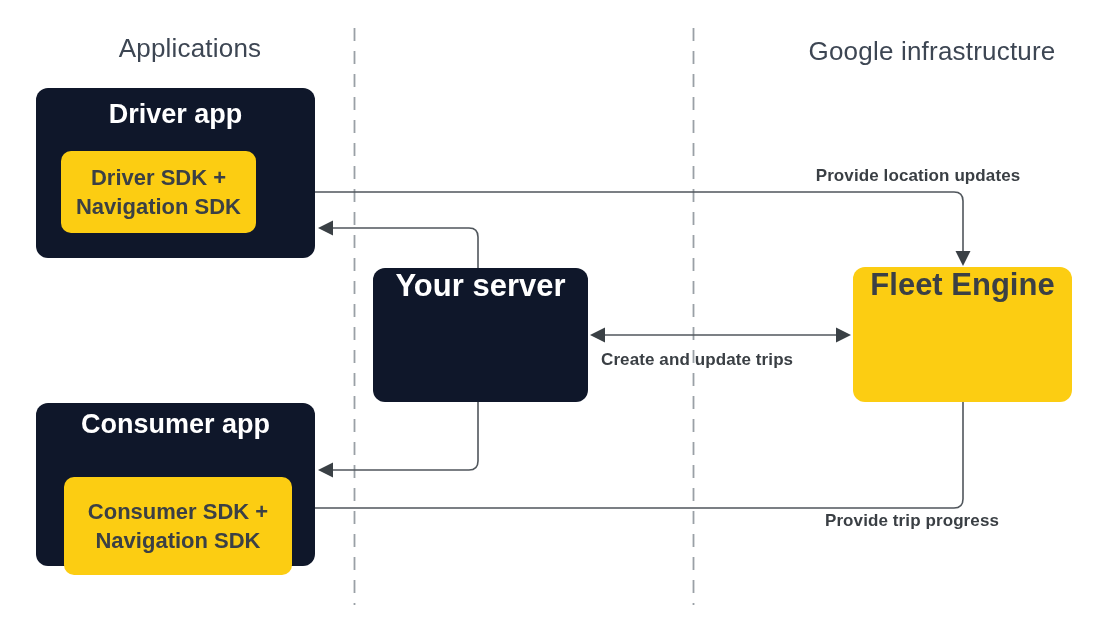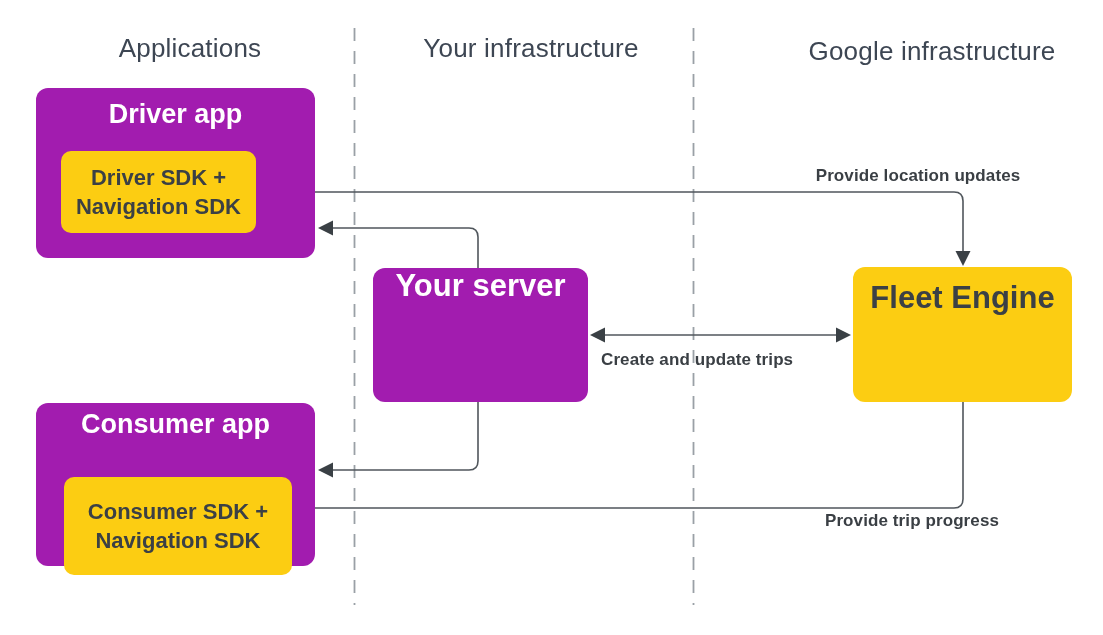--- a/index.html
+++ b/index.html
@@ -32,21 +32,21 @@
     font-weight: 400;
     color: #3d4653;
     letter-spacing: 0.2px;
   }
   .node {
     position: absolute;
     border-radius: 12px;
     box-sizing: border-box;
   }
   .node.blue {
-    background: #a21caf;
+    background: #0f172a;
   }
   .node.yellow {
     background: #fccd12;
   }
   .node-title {
     text-align: center;
     font-weight: 700;
     color: #ffffff;
   }
   .app-title {
@@ -72,21 +72,21 @@
   .big-node {
     display: flex;
     justify-content: center;
     align-items: flex-start;
   }
   .big-title {
     font-size: 31px;
     font-weight: 700;
   }
   .big-title.on-blue { color: #ffffff; }
-  .big-title.on-yellow { color: #3b4045; margin-top: 13px; }
+  .big-title.on-yellow { color: #3b4045; }
   .edge-label {
     position: absolute;
     font-size: 17px;
     font-weight: 700;
     color: #3a3f44;
     letter-spacing: 0.1px;
   }
   .edge-label.centered {
     width: 300px;
     text-align: center;
@@ -117,21 +117,20 @@
     <polygon points="318,228 333,220.5 333,235.5" fill="#3a4045"></polygon>
 
     <path d="M478 402 V461 Q478 470 469 470 H333" fill="none" stroke="#50565c" stroke-width="1.6"></path>
     <polygon points="318,470 333,462.5 333,477.5" fill="#3a4045"></polygon>
 
     <path d="M963 402 V499 Q963 508 954 508 H310" fill="none" stroke="#50565c" stroke-width="1.6"></path>
     <polygon points="295,508 310,500.5 310,515.5" fill="#3a4045"></polygon>
   </svg>
 
   <div class="col-header" style="left:30px; top:33px;">Applications</div>
-  <div class="col-header" style="left:371px; top:33px;">Your infrastructure</div>
   <div class="col-header" style="left:772px; top:36px;">Google infrastructure</div>
 
   <div class="node blue" style="left:36px; top:88px; width:279px; height:170px;">
     <div class="node-title app-title">Driver app</div>
     <div class="sdk-box" style="left:25px; top:63px; width:195px; height:82px;">
       <div class="sdk-line">Driver SDK +</div>
       <div class="sdk-line">Navigation SDK</div>
     </div>
   </div>
 

